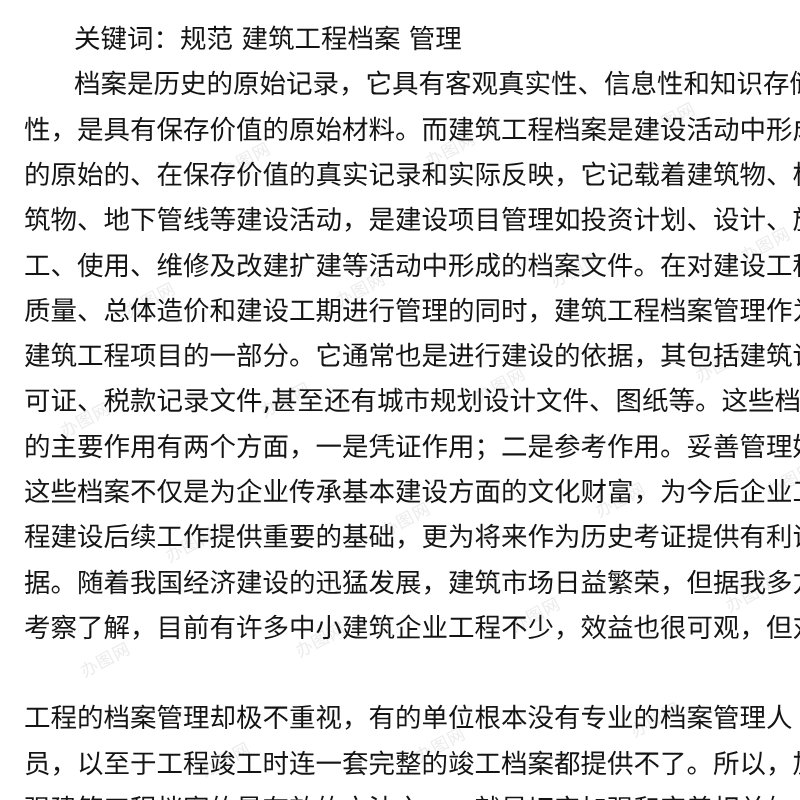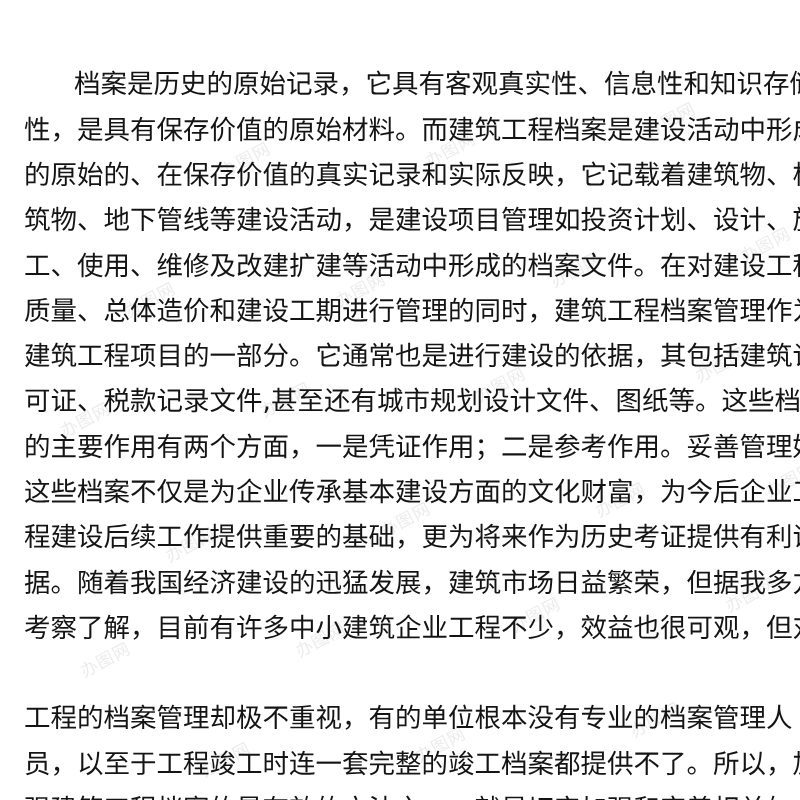--- a/index.html
+++ b/index.html
@@ -107,20 +107,21 @@
       <span class="wm" style="left: 75px; top: 660px; color: rgb(217, 217, 217); transform: rotate(-28deg);">办图网</span>
       <span class="wm" style="left: 290px; top: 640px; color: rgb(217, 217, 217); transform: rotate(-28deg);">办图网</span>
       <span class="wm" style="left: 505px; top: 615px; color: rgb(217, 217, 217); transform: rotate(-28deg);">办图网</span>
       <span class="wm" style="left: 720px; top: 595px; color: rgb(217, 217, 217); transform: rotate(-28deg);">办图网</span>
       <span class="wm" style="left: 195px; top: 760px; color: rgb(217, 217, 217); transform: rotate(-28deg);">办图网</span>
       <span class="wm" style="left: 410px; top: 745px; color: rgb(217, 217, 217); transform: rotate(-28deg);">办图网</span>
       <span class="wm" style="left: 625px; top: 720px; color: rgb(217, 217, 217); transform: rotate(-28deg);">办图网</span>
     </div>
 
   <div id="text-layer">
+      <div class="line indent flush" style="top: 22px;">关键词：规范  建筑工程档案  管理</div>
       <div class="line indent just" style="top: 67.3px;">
         <span class="ch">档</span>
         <span class="ch">案</span>
         <span class="ch">是</span>
         <span class="ch">历</span>
         <span class="ch">史</span>
         <span class="ch">的</span>
         <span class="ch">原</span>
         <span class="ch">始</span>
         <span class="ch">记</span>

